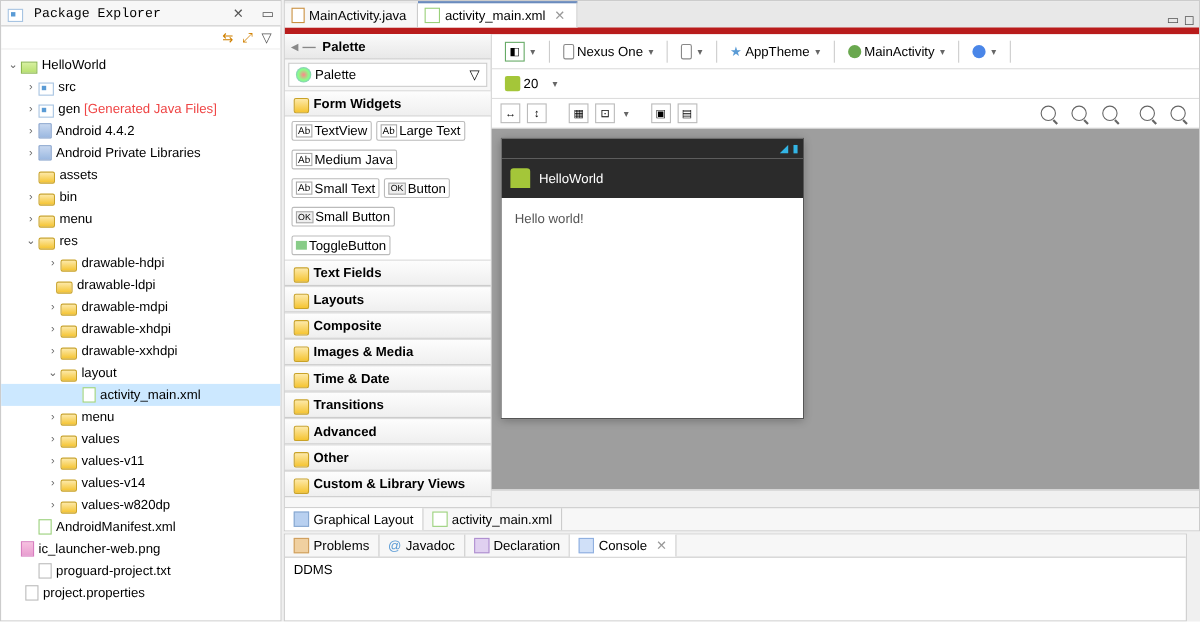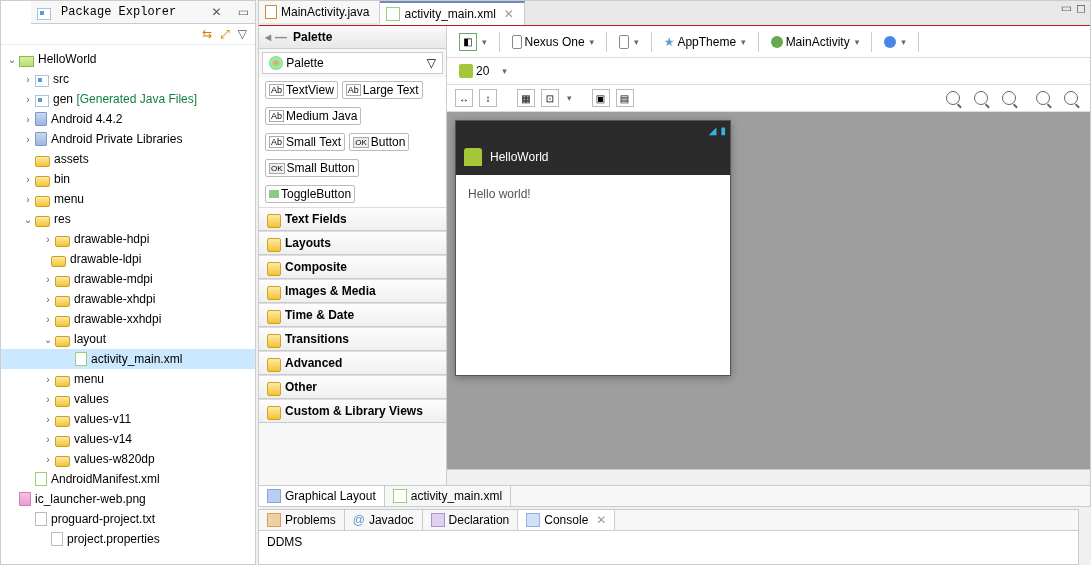--- a/index.html
+++ b/index.html
@@ -1,37 +1,37 @@
 <!DOCTYPE html>
 <html><head>
 <meta charset="utf-8">
 <style>
 * { margin:0; padding:0; box-sizing:border-box; font-family:Tahoma,Arial,sans-serif; font-size:12px; }
 body { background:#f0f0f0; width:1091px; height:565px; overflow:hidden; display:flex; }
 .left-pane { width:256px; background:#fff; border:1px solid #ccc; display:flex; flex-direction:column; }
-.tab-hdr { display:flex; align-items:center; padding:4px 6px; border-bottom:1px solid #ccc; background:#f7f7f7;margin-left:30px; }
+.tab-hdr { display:flex; align-items:center; padding:4px 6px; border-bottom:1px solid #ccc; background:#f7f7f7; }
 .tab-hdr .title { font-weight:normal; margin-left:6px; flex:1; font-family:"Courier New",monospace; }
 .mini-tb { display:flex; justify-content:flex-end; padding:3px 8px; gap:8px; border-bottom:1px solid #eee; }
 .tree { flex:1; overflow:auto; padding:4px 0; }
 .tree-item { display:flex; align-items:center; padding:1px 4px; cursor:pointer; white-space:nowrap; height:20px; }
 .tree-item.selected { background:#cce8ff; }
 .twisty { width:14px; display:inline-block; text-align:center; color:#666; font-size:10px; }
 .ticon { width:16px; height:16px; display:inline-block; margin-right:4px; }
 .folder-icon { background:linear-gradient(#fde9a8,#f5c431); border:1px solid #c9a227; border-radius:2px; width:15px; height:11px; position:relative; top:2px; }
 .pkg-icon { background:#fff; border:1px solid #a7c4e2; width:14px; height:12px; position:relative; top:2px; }
 .pkg-icon::before { content:""; position:absolute; left:2px; top:2px; width:4px; height:4px; background:#5a9bd5; }
 .jar-icon { background:linear-gradient(#c7d8f0,#9bb8e0); border:1px solid #7a99c8; width:12px; height:14px; border-radius:1px; }
 .xml-icon { background:#fff; border:1px solid #9ad07a; width:12px; height:14px; }
 .txt-icon { background:#fff; border:1px solid #bbb; width:12px; height:14px; }
 .png-icon { background:linear-gradient(#f7c0e0,#e89ed0); border:1px solid #d87ec0; width:12px; height:14px; }
 .proj-icon { background:linear-gradient(#d7f0a0,#b8e070); border:1px solid #8cb850; width:15px; height:11px; position:relative; top:2px; }
-.grayed { color:#15803d; }
+.grayed { color:#ef4444; }
 .right-pane { flex:1; display:flex; flex-direction:column; }
 .editor-area { flex:1; display:flex; flex-direction:column; border:1px solid #ccc; background:#fff; margin-left:2px; }
-.ed-tabs { display:flex; background:#e8e8e8; border-bottom:1px solid #b91c1c; align-items:flex-start; }
+.ed-tabs { display:flex; background:#e8e8e8; border-bottom:6px solid #b91c1c; align-items:flex-end; }
 .ed-tab { padding:4px 10px 4px 6px; background:#f7f7f7; border-right:1px solid #ccc; display:flex; align-items:center; gap:4px; cursor:pointer; font-family:"Courier New",monospace; }
 .ed-tab.active { background:#fff; border-top:2px solid #6b8bbd; }
 .ed-tab .close { color:#999; margin-left:4px; }
 .ed-ctrl { margin-left:auto; display:flex; gap:4px; padding:0 4px; }
 .ed-body { flex:1; display:flex; min-height:0; }
 .palette-col { width:188px; border-right:1px solid #ccc; display:flex; flex-direction:column; background:#f7f7f7; }
 .pal-head { padding:4px 6px; display:flex; align-items:center; font-weight:bold; border-bottom:1px solid #ccc; }
 .pal-head.bar { background:linear-gradient(#fafafa,#e8e8e8); }
 .pal-sel { padding:3px 6px; border:1px solid #ccc; margin:3px; background:#fff; display:flex; align-items:center; }
 .pal-cat { padding:4px 8px; background:linear-gradient(#fdfdfd,#efefef); border-top:1px solid #ddd; border-bottom:1px solid #ccc; display:flex; align-items:center; gap:4px; cursor:pointer; font-weight:bold; }
@@ -51,21 +51,21 @@
 .phone { width:276px; background:#fff; border:1px solid #555; box-shadow:0 2px 8px rgba(0,0,0,.3); }
 .status-bar { height:18px; background:#2b2b2b; display:flex; justify-content:flex-end; align-items:center; padding:0 4px; gap:4px; }
 .status-bar .wifi { color:#33b5e5; font-size:10px; }
 .action-bar { height:36px; background:#2b2b2b; display:flex; align-items:center; padding:0 8px; gap:8px; color:#fff; font-size:15px; }
 .droid { width:18px; height:18px; background:#a4c639; border-radius:3px 3px 0 0; position:relative; }
 .app-body { padding:12px; font-size:12px; color:#555; min-height:200px; }
 .scroll-h { height:16px; border-top:1px solid #ccc; background:#f0f0f0; }
 .bot-tabs { display:flex; border-top:1px solid #ccc; background:#f7f7f7; }
 .bot-tab { padding:3px 8px; border-right:1px solid #ccc; display:flex; align-items:center; gap:4px; cursor:pointer; }
 .bot-tab.active { background:#fff; }
-.console-pane { height:56px; border:1px solid #ccc; background:#fff; margin:2px 12px 0 2px; display:flex; flex-direction:column; }
+.console-pane { height:80px; border:1px solid #ccc; background:#fff; margin:2px 12px 0 2px; display:flex; flex-direction:column; }
 .con-tabs { display:flex; border-bottom:1px solid #ccc; background:#f7f7f7; }
 .con-tab { padding:3px 8px; border-right:1px solid #ccc; display:flex; align-items:center; gap:4px; cursor:pointer; font-family:"Courier New",monospace; }
 .con-tab.active { background:#fff; }
 .con-body { flex:1; padding:4px 8px; font-family:"Courier New",monospace; }
 .nexus-icon { width:10px; height:14px; border:1px solid #888; border-radius:2px; background:#fff; display:inline-block; }
 .star-icon { color:#5a9bd5; }
 .act-icon { width:12px; height:12px; border-radius:50%; background:#6aa84f; display:inline-block; }
 .globe-icon { width:12px; height:12px; border-radius:50%; background:#4a86e8; display:inline-block; }
 .android-sm { width:14px; height:14px; background:#a4c639; border-radius:2px; display:inline-block; }
 .zoom-icon { width:14px; height:14px; border:1.5px solid #666; border-radius:50%; position:relative; display:inline-block; }
@@ -200,21 +200,21 @@
     <div class="tree-item" style="">
         <span class="twisty"></span>
         <span class="ticon png-icon"></span>
         <span>ic_launcher-web.png</span>
       </div>
     <div class="tree-item" style="padding-left:20px">
         <span class="twisty"></span>
         <span class="ticon txt-icon"></span>
         <span>proguard-project.txt</span>
       </div>
-    <div class="tree-item" style="padding-left:36px">
+    <div class="tree-item" style="padding-left:8px">
         <span class="twisty"></span>
         <span class="ticon txt-icon"></span>
         <span>project.properties</span>
       </div>
   </div>
 </div>
 
 <div class="right-pane">
   <div class="editor-area">
     <div class="ed-tabs">
@@ -234,20 +234,24 @@
     </div>
     <div class="ed-body">
 
       <div class="palette-col">
         <div class="pal-head bar">
             <span style="color:#888;margin-right:4px">◂</span>
             <span style="color:#888;margin-right:6px">—</span>
             <span>Palette</span>
           </div>
         <div class="pal-sel"><span class="sm-icon" style="background:radial-gradient(#f88,#8f8,#88f);border-radius:50%"></span>&nbsp;<span>Palette</span><span class="arrow" style="margin-left:auto">▽</span></div>
+        <div class="pal-cat">
+            <span class="sm-icon folder-icon"></span>
+            <span>Form Widgets</span>
+          </div>
         <div class="pal-items">
           <div class="pal-wid">
               <span class="wid-btn">
                 <span style="font-size:9px;border:1px solid #aaa;padding:0 1px">Ab</span>
                 <span>TextView</span>
               </span> 
               <span class="wid-btn">
                 <span style="font-size:9px;border:1px solid #aaa;padding:0 1px">Ab</span>
                 <span>Large Text</span>
               </span>

